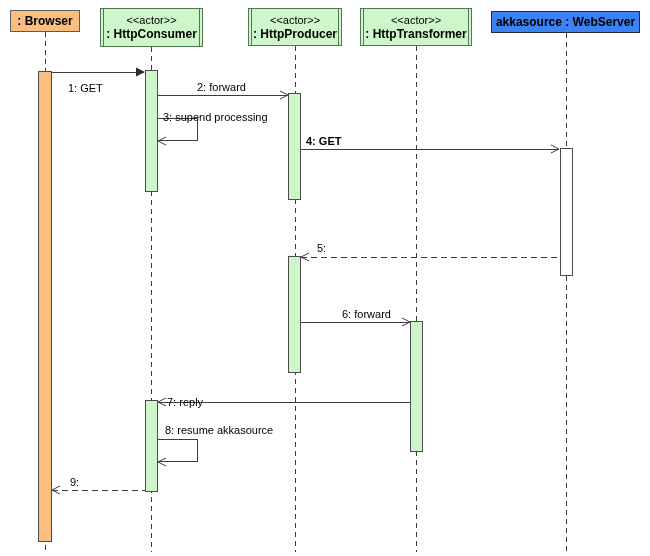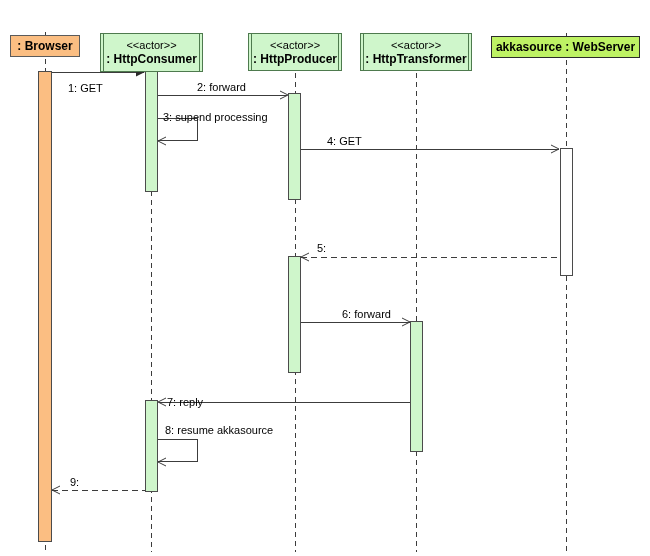--- a/index.html
+++ b/index.html
@@ -3,25 +3,25 @@
 <meta charset="utf-8">
 <style>
   html,body { margin:0; padding:0; background:#fff; }
   .canvas {
     position:relative; width:650px; height:556px; background:#fff;
     font-family:"Liberation Sans", sans-serif; color:#000; overflow:hidden;
   }
   
   .pbox { position:absolute; box-sizing:border-box; z-index:5;
           display:flex; flex-direction:column; align-items:center; justify-content:center;
-          text-align:center;margin-top:25px; }
+          text-align:center; }
   .pbox .pname { font-weight:bold; font-size:12px; line-height:14px; white-space:nowrap; }
   .pbox .stereo { font-size:11px; line-height:13px; white-space:nowrap;text-align:center; }
   .box-browser { background:var(--browser-fill,#fbbe82); border:1px solid var(--browser-border,#5b5b5b); }
-  .box-plain   { background:#bef264; border:1px solid var(--webserver-border,#2b2b2b); }
+  .box-plain   { background:#3b82f6; border:1px solid var(--webserver-border,#2b2b2b); }
   .box-actor   { background:var(--actor-fill,#cff6cb); border:1px solid var(--actor-border,#4e7a4e); }
   .box-actor::before, .box-actor::after {
     content:""; position:absolute; top:0; bottom:0; width:1px;
     background:var(--actor-border,#4e7a4e);
   }
   .box-actor::before { left:2px; }
   .box-actor::after  { right:2px; }
   
   .lifeline { position:absolute; width:1px; z-index:1;
     background:repeating-linear-gradient(to bottom, var(--line-color,#3c3c3c) 0 5px, transparent 5px 9px); }
@@ -92,21 +92,21 @@
   <div class="self-loop" style="left:158px; top:118px; width:40px; height:23px;"></div>
   <svg class="arrow" style="left:157px; top:136px;" width="10" height="10">
     <path d="M9,1 L1,5 L9,9" fill="none" stroke="#3c3c3c" stroke-width="1"></path>
   </svg>
   <span class="msg-label" style="left:163px; top:103px;margin-top:8px;">3: supend processing</span>
 
   <div class="msg-line" style="left:301px; top:149px; width:258px;"></div>
   <svg class="arrow" style="left:550px; top:144px;" width="10" height="10">
     <path d="M1,1 L9,5 L1,9" fill="none" stroke="#3c3c3c" stroke-width="1"></path>
   </svg>
-  <span class="msg-label" style="left:327px; top:135px;">4: GET</span>
+  <span class="msg-label" style="left:306px; top:135px;font-weight:bold;">4: GET</span>
 
   <div class="msg-line dashed" style="left:301px; top:257px; width:259px;"></div>
   <svg class="arrow" style="left:300px; top:252px;" width="10" height="10">
     <path d="M9,1 L1,5 L9,9" fill="none" stroke="#3c3c3c" stroke-width="1"></path>
   </svg>
   <span class="msg-label" style="left:317px; top:242px;">5:</span>
 
   <div class="msg-line" style="left:301px; top:322px; width:109px;"></div>
   <svg class="arrow" style="left:401px; top:317px;" width="10" height="10">
     <path d="M1,1 L9,5 L1,9" fill="none" stroke="#3c3c3c" stroke-width="1"></path>

